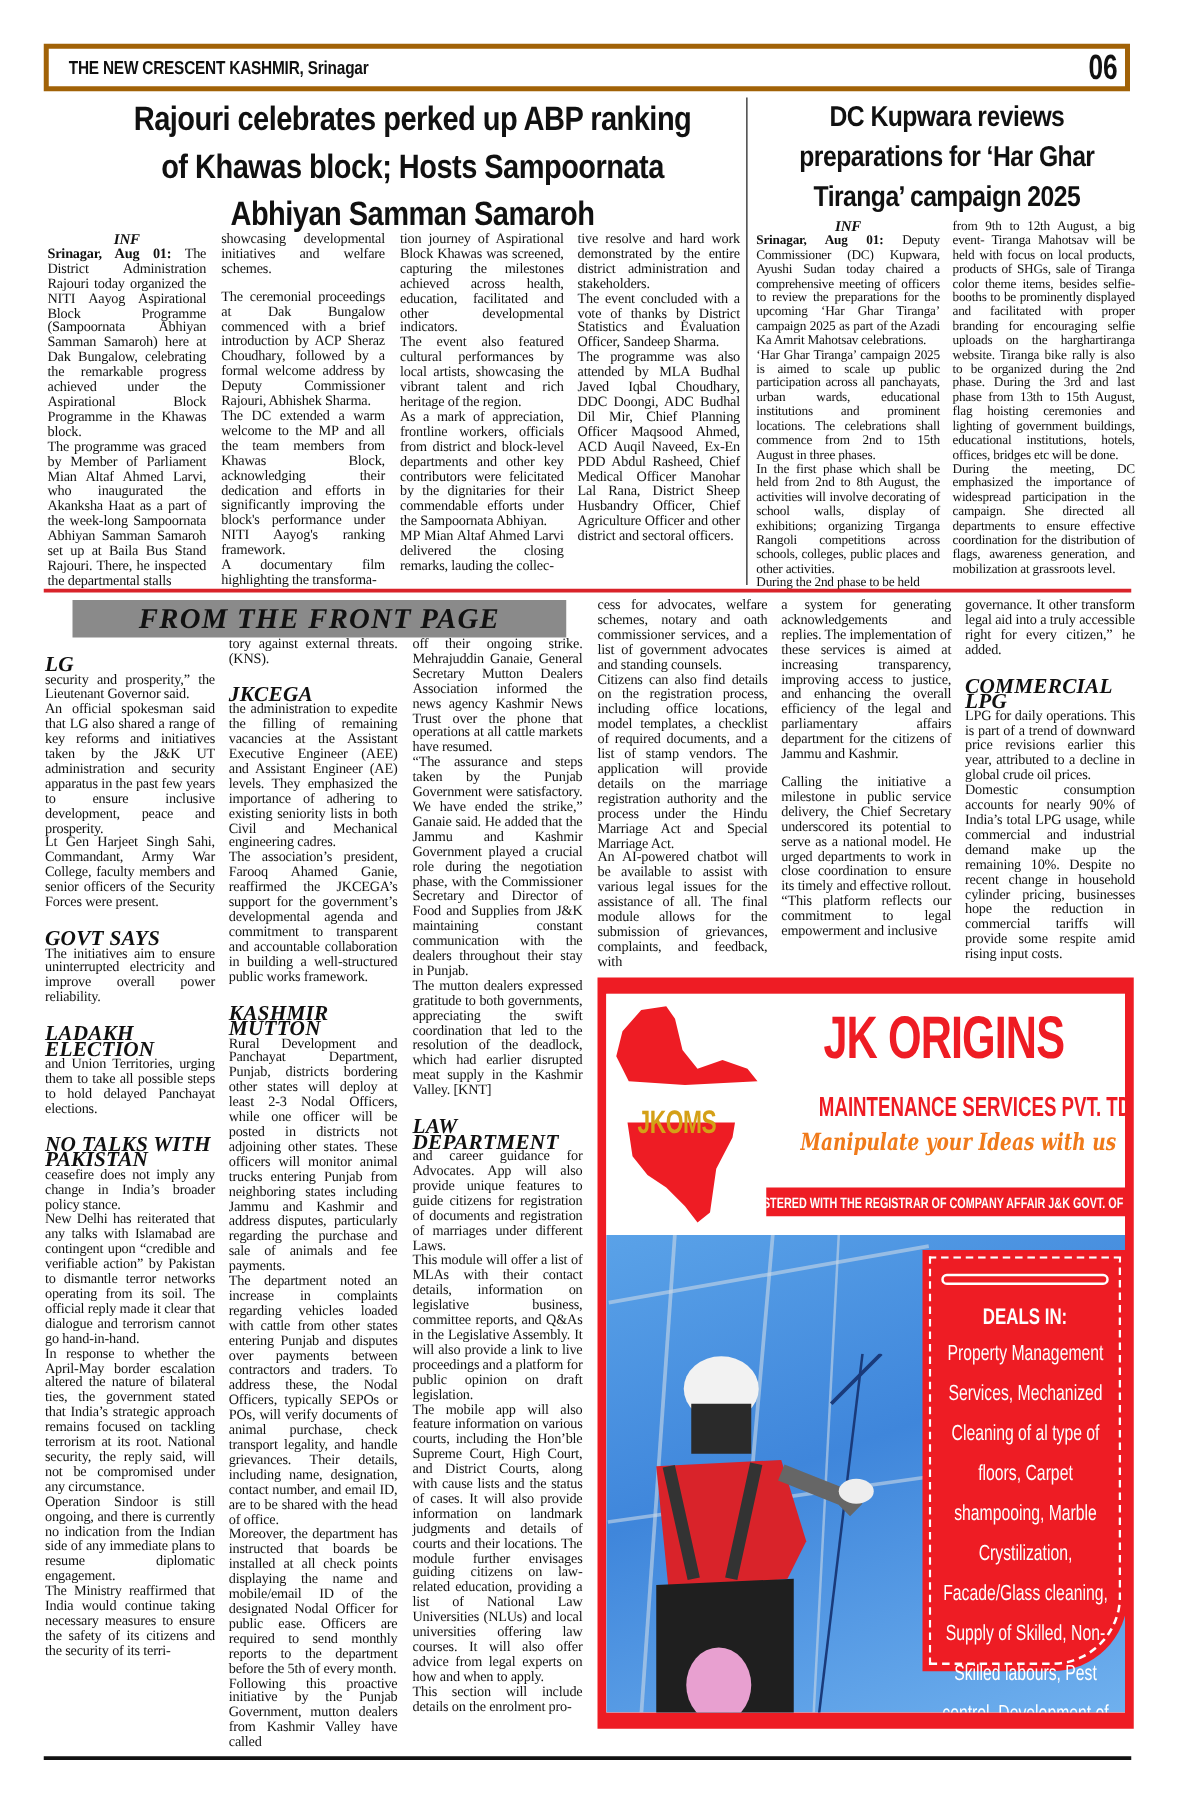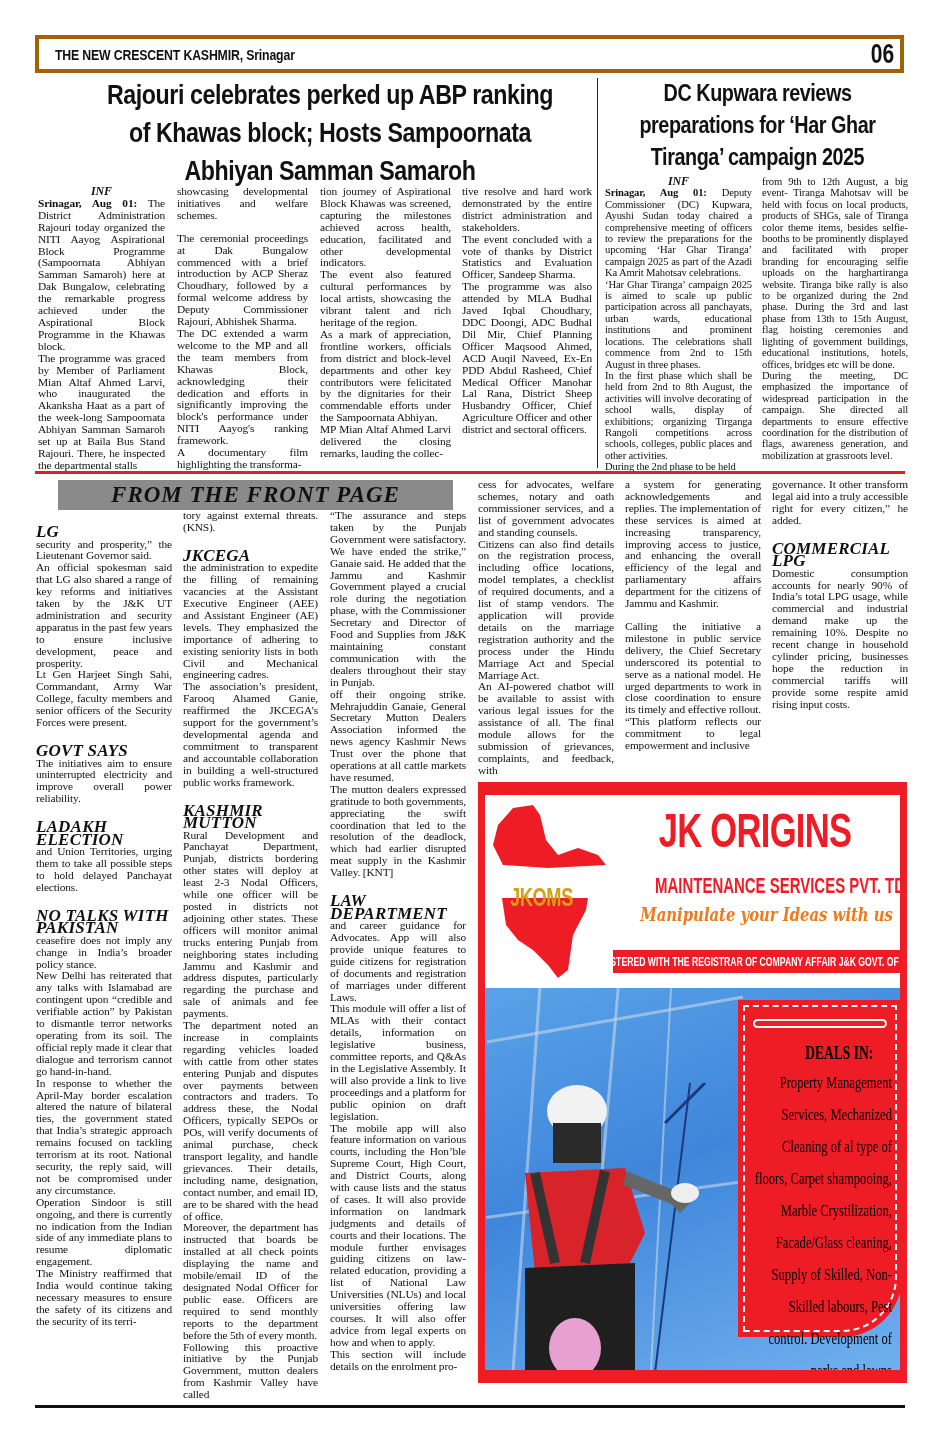--- a/index.html
+++ b/index.html
@@ -94,22 +94,22 @@
     background: linear-gradient(160deg, #5aa2e8 0%, #3f86db 45%, #6fb0ee 100%);
   }
   .ad-photo .frame { position: absolute; background: rgba(200,215,230,0.6); }
   .ad-worker { position: absolute; left: 30px; top: 95px; width: 220px; height: 290px; }
   .ad-deals {
     position: absolute; left: 253px; top: 12px; width: 164px; height: 337px; background: #ee1c24;
     border-bottom-right-radius: 60px; padding: 5px;
   }
   .ad-deals-inner {
     width: 100%; height: 100%; border: 2px dashed #fff; border-bottom-right-radius: 55px;
-    padding: 12px 4px 6px 4px; text-align: right; color: #000000;
-    font-family: Liberation Serif, serif;
+    padding: 12px 4px 6px 4px; text-align: center; color: #ffffff;
+    font-family: Liberation Sans, sans-serif;
   }
   .ad-deals-bar { height: 9px; border: 2px solid #fff; border-radius: 5px; margin: 0 4px 12px 4px; }
   .ad-deals-head { font-size: 18px; font-weight: bold; transform: scaleX(0.75); line-height: 26px; }
   .ad-deals-body { font-size: 17.5px; line-height: 32px; transform: scaleX(0.72); transform-origin: center top; width: 140%; margin-left: -20%; }
 </style>
 </head>
 <body>
 
 <div class="masthead">
   <span class="paper">THE NEW CRESCENT KASHMIR, Srinagar</span>
@@ -182,41 +182,42 @@
     <p class="subhead">JKCEGA</p>
     <p>the administration to expedite the filling of remaining vacancies at the Assistant Executive Engineer (AEE) and Assistant Engineer (AE) levels. They emphasized the importance of adhering to existing seniority lists in both Civil and Mechanical engineering cadres.</p>
     <p>The association’s president, Farooq Ahamed Ganie, reaffirmed the JKCEGA’s support for the government’s developmental agenda and commitment to transparent and accountable collaboration in building a well-structured public works framework.</p>
     <p class="subhead">KASHMIR MUTTON</p>
     <p>Rural Development and Panchayat Department, Punjab, districts bordering other states will deploy at least 2-3 Nodal Officers, while one officer will be posted in districts not adjoining other states. These officers will monitor animal trucks entering Punjab from neighboring states including Jammu and Kashmir and address disputes, particularly regarding the purchase and sale of animals and fee payments.</p>
     <p>The department noted an increase in complaints regarding vehicles loaded with cattle from other states entering Punjab and disputes over payments between contractors and traders. To address these, the Nodal Officers, typically SEPOs or POs, will verify documents of animal purchase, check transport legality, and handle grievances. Their details, including name, designation, contact number, and email ID, are to be shared with the head of office.</p>
     <p>  Moreover, the department has instructed that boards be installed at all check points displaying the name and mobile/email ID of the designated Nodal Officer for public ease. Officers are required to send monthly reports to the department before the 5th of every month.</p>
     <p>Following this proactive initiative by the Punjab Government, mutton dealers from Kashmir Valley have called</p>
   </div>
 <div class="col" style="left:330px; top:510px; width:136px;">
+    <p>off their ongoing strike. Mehrajuddin Ganaie, General Secretary Mutton Dealers Association informed the news agency Kashmir News Trust over the phone that operations at all cattle markets have resumed.</p>
     <p>“The assurance and steps taken by the Punjab Government were satisfactory. We have ended the strike,” Ganaie said. He added that the Jammu and Kashmir Government played a crucial role during the negotiation phase, with the Commissioner Secretary and Director of Food and Supplies from J&amp;K maintaining constant communication with the dealers throughout their stay in Punjab.</p>
-    <p>off their ongoing strike. Mehrajuddin Ganaie, General Secretary Mutton Dealers Association informed the news agency Kashmir News Trust over the phone that operations at all cattle markets have resumed.</p>
     <p>The mutton dealers expressed gratitude to both governments, appreciating the swift coordination that led to the resolution of the deadlock, which had earlier disrupted meat supply in the Kashmir Valley. [KNT]</p>
     <p class="subhead">LAW DEPARTMENT</p>
     <p>and career guidance for Advocates. App will also provide unique features to guide citizens for registration of documents and registration of marriages under different Laws.</p>
     <p>This module will offer a list of MLAs with their contact details, information on legislative business, committee reports, and Q&amp;As in the Legislative Assembly. It will also provide a link to live proceedings and a platform for public opinion on draft legislation.</p>
     <p>The mobile app will also feature information on various courts, including the Hon’ble Supreme Court, High Court, and District Courts, along with cause lists and the status of cases. It will also provide information on landmark judgments and details of courts and their locations. The module further envisages guiding citizens on law-related education, providing a list of National Law Universities (NLUs) and local universities offering law courses. It will also offer advice from legal experts on how and when to apply.</p>
     <p>This section will include details on the enrolment pro-</p>
   </div>
 <div class="col" style="left:478px; top:479px; width:136px;">
     <p>cess for advocates, welfare schemes, notary and oath commissioner services, and a list of government advocates and standing counsels.</p>
     <p>Citizens can also find details on the registration process, including office locations, model templates, a checklist of required documents, and a list of stamp vendors. The application will provide details on the marriage registration authority and the process under the Hindu Marriage Act and Special Marriage Act.</p>
     <p>An AI-powered chatbot will be available to assist with various legal issues for the assistance of all. The final module allows for the submission of grievances, complaints, and feedback, with</p>
   </div>
 <div class="col" style="left:625px; top:479px; width:136px;">
     <p>a system for generating acknowledgements and replies. The implementation of these services is aimed at increasing transparency, improving access to justice, and enhancing the overall efficiency of the legal and parliamentary affairs department for the citizens of Jammu and Kashmir.</p>
     <p class="gap">Calling the initiative a milestone in public service delivery, the Chief Secretary underscored its potential to serve as a national model. He urged departments to work in close coordination to ensure its timely and effective rollout. “This platform reflects our commitment to legal empowerment and inclusive</p>
   </div>
 <div class="col" style="left:772px; top:479px; width:136px;">
     <p>governance. It other transform legal aid into a truly accessible right for every citizen,” he added.</p>
     <p class="subhead">COMMERCIAL LPG</p>
+    <p>LPG for daily operations. This is part of a trend of downward price revisions earlier this year, attributed to a decline in global crude oil prices.</p>
     <p>Domestic consumption accounts for nearly 90% of India’s total LPG usage, while commercial and industrial demand make up the remaining 10%. Despite no recent change in household cylinder pricing, businesses hope the reduction in commercial tariffs will provide some respite amid rising input costs.</p>
   </div>
 
 <div class="ad">
   <div class="ad-inner">
     <div class="ad-top">
       <svg class="ad-map" viewBox="0 0 120 180">
         <path d="M10,25 L25,8 L45,5 L52,15 L58,40 L70,55 L90,48 L110,55 L118,65 L60,68 L15,65 L5,45 Z" fill="#ee1c24"></path>
         <path d="M14,98 L100,98 L98,110 L85,135 L80,170 L70,178 L60,165 L45,150 L30,140 L18,125 Z" fill="#ee1c24"></path>
       </svg>

